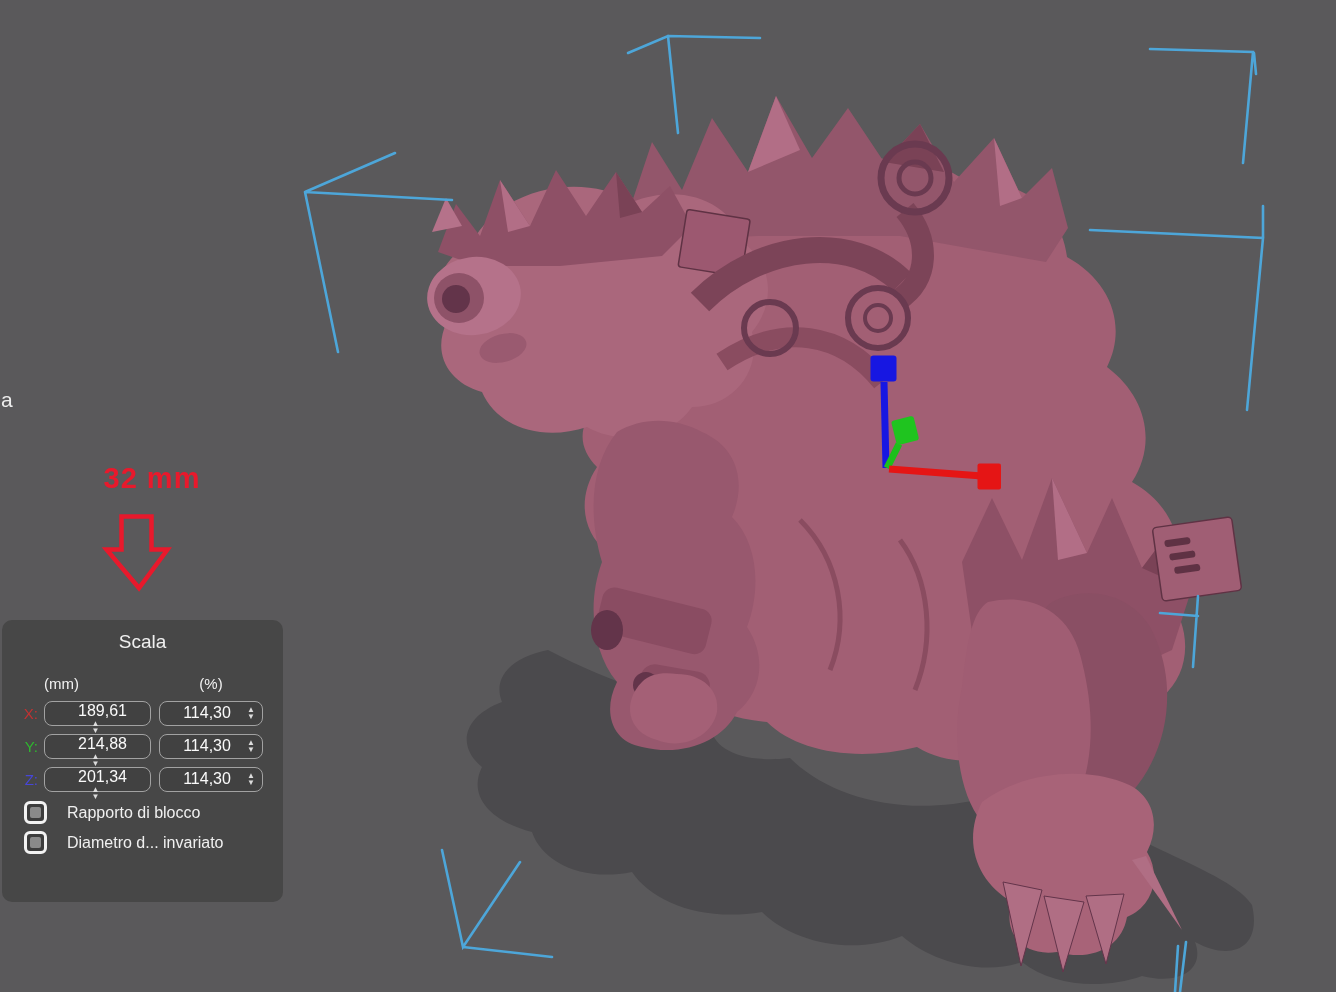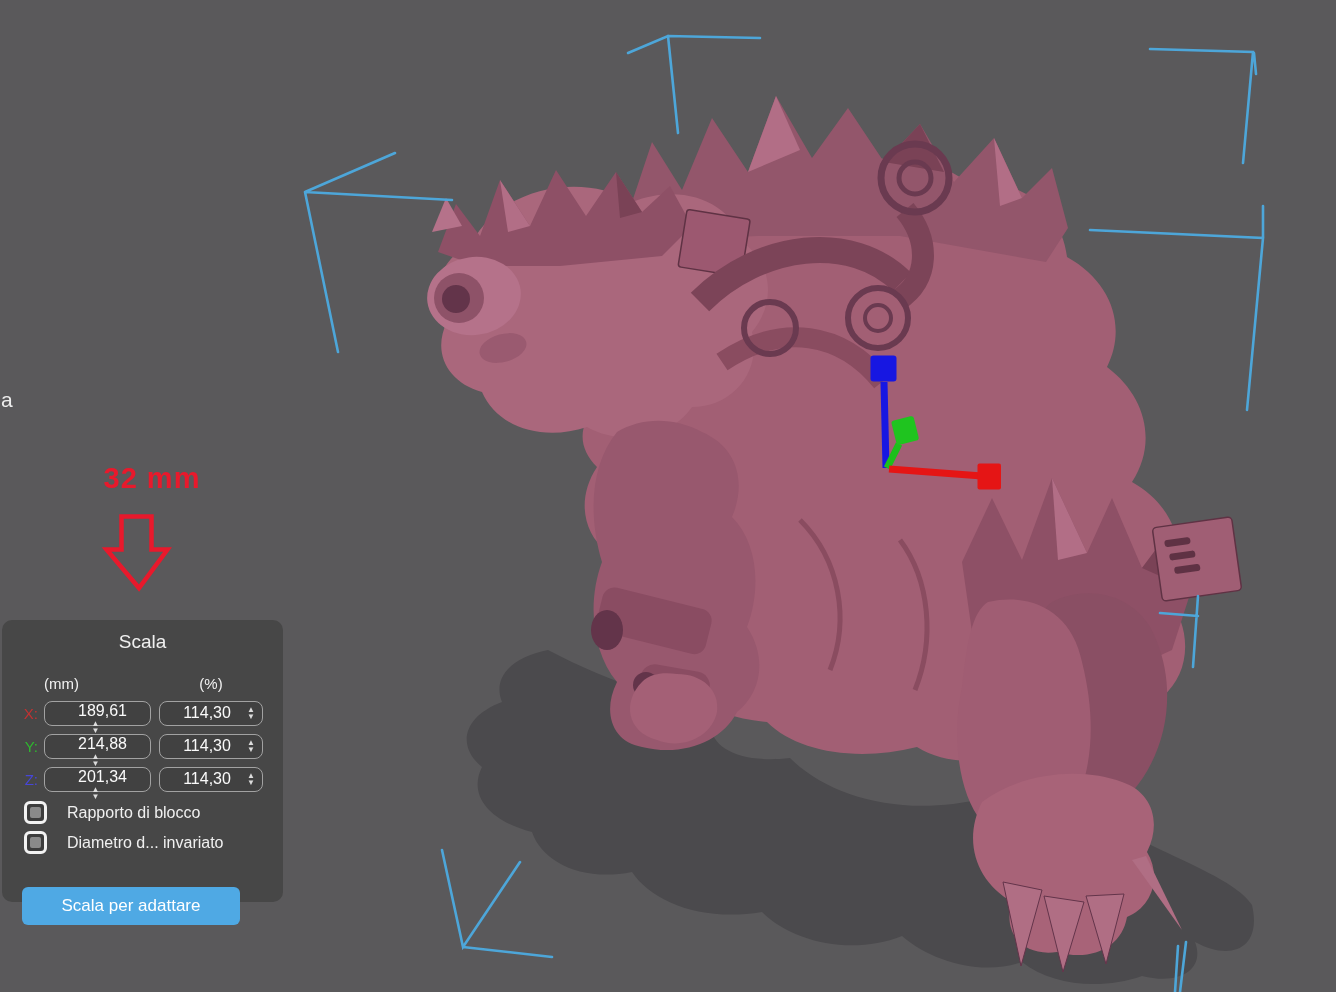--- a/index.html
+++ b/index.html
@@ -226,16 +226,15 @@
       </div>
       <div class="check-label">Rapporto di blocco</div>
     </div>
     <div class="check-row c1">
       <div class="checkbox">
         <div class="inner"></div>
       </div>
       <div class="check-label">Diametro d... invariato</div>
     </div>
 
-    <button class="panel-btn b0">Scala per adattare</button>
   </div>
 
 </div>
 
 </body></html>

